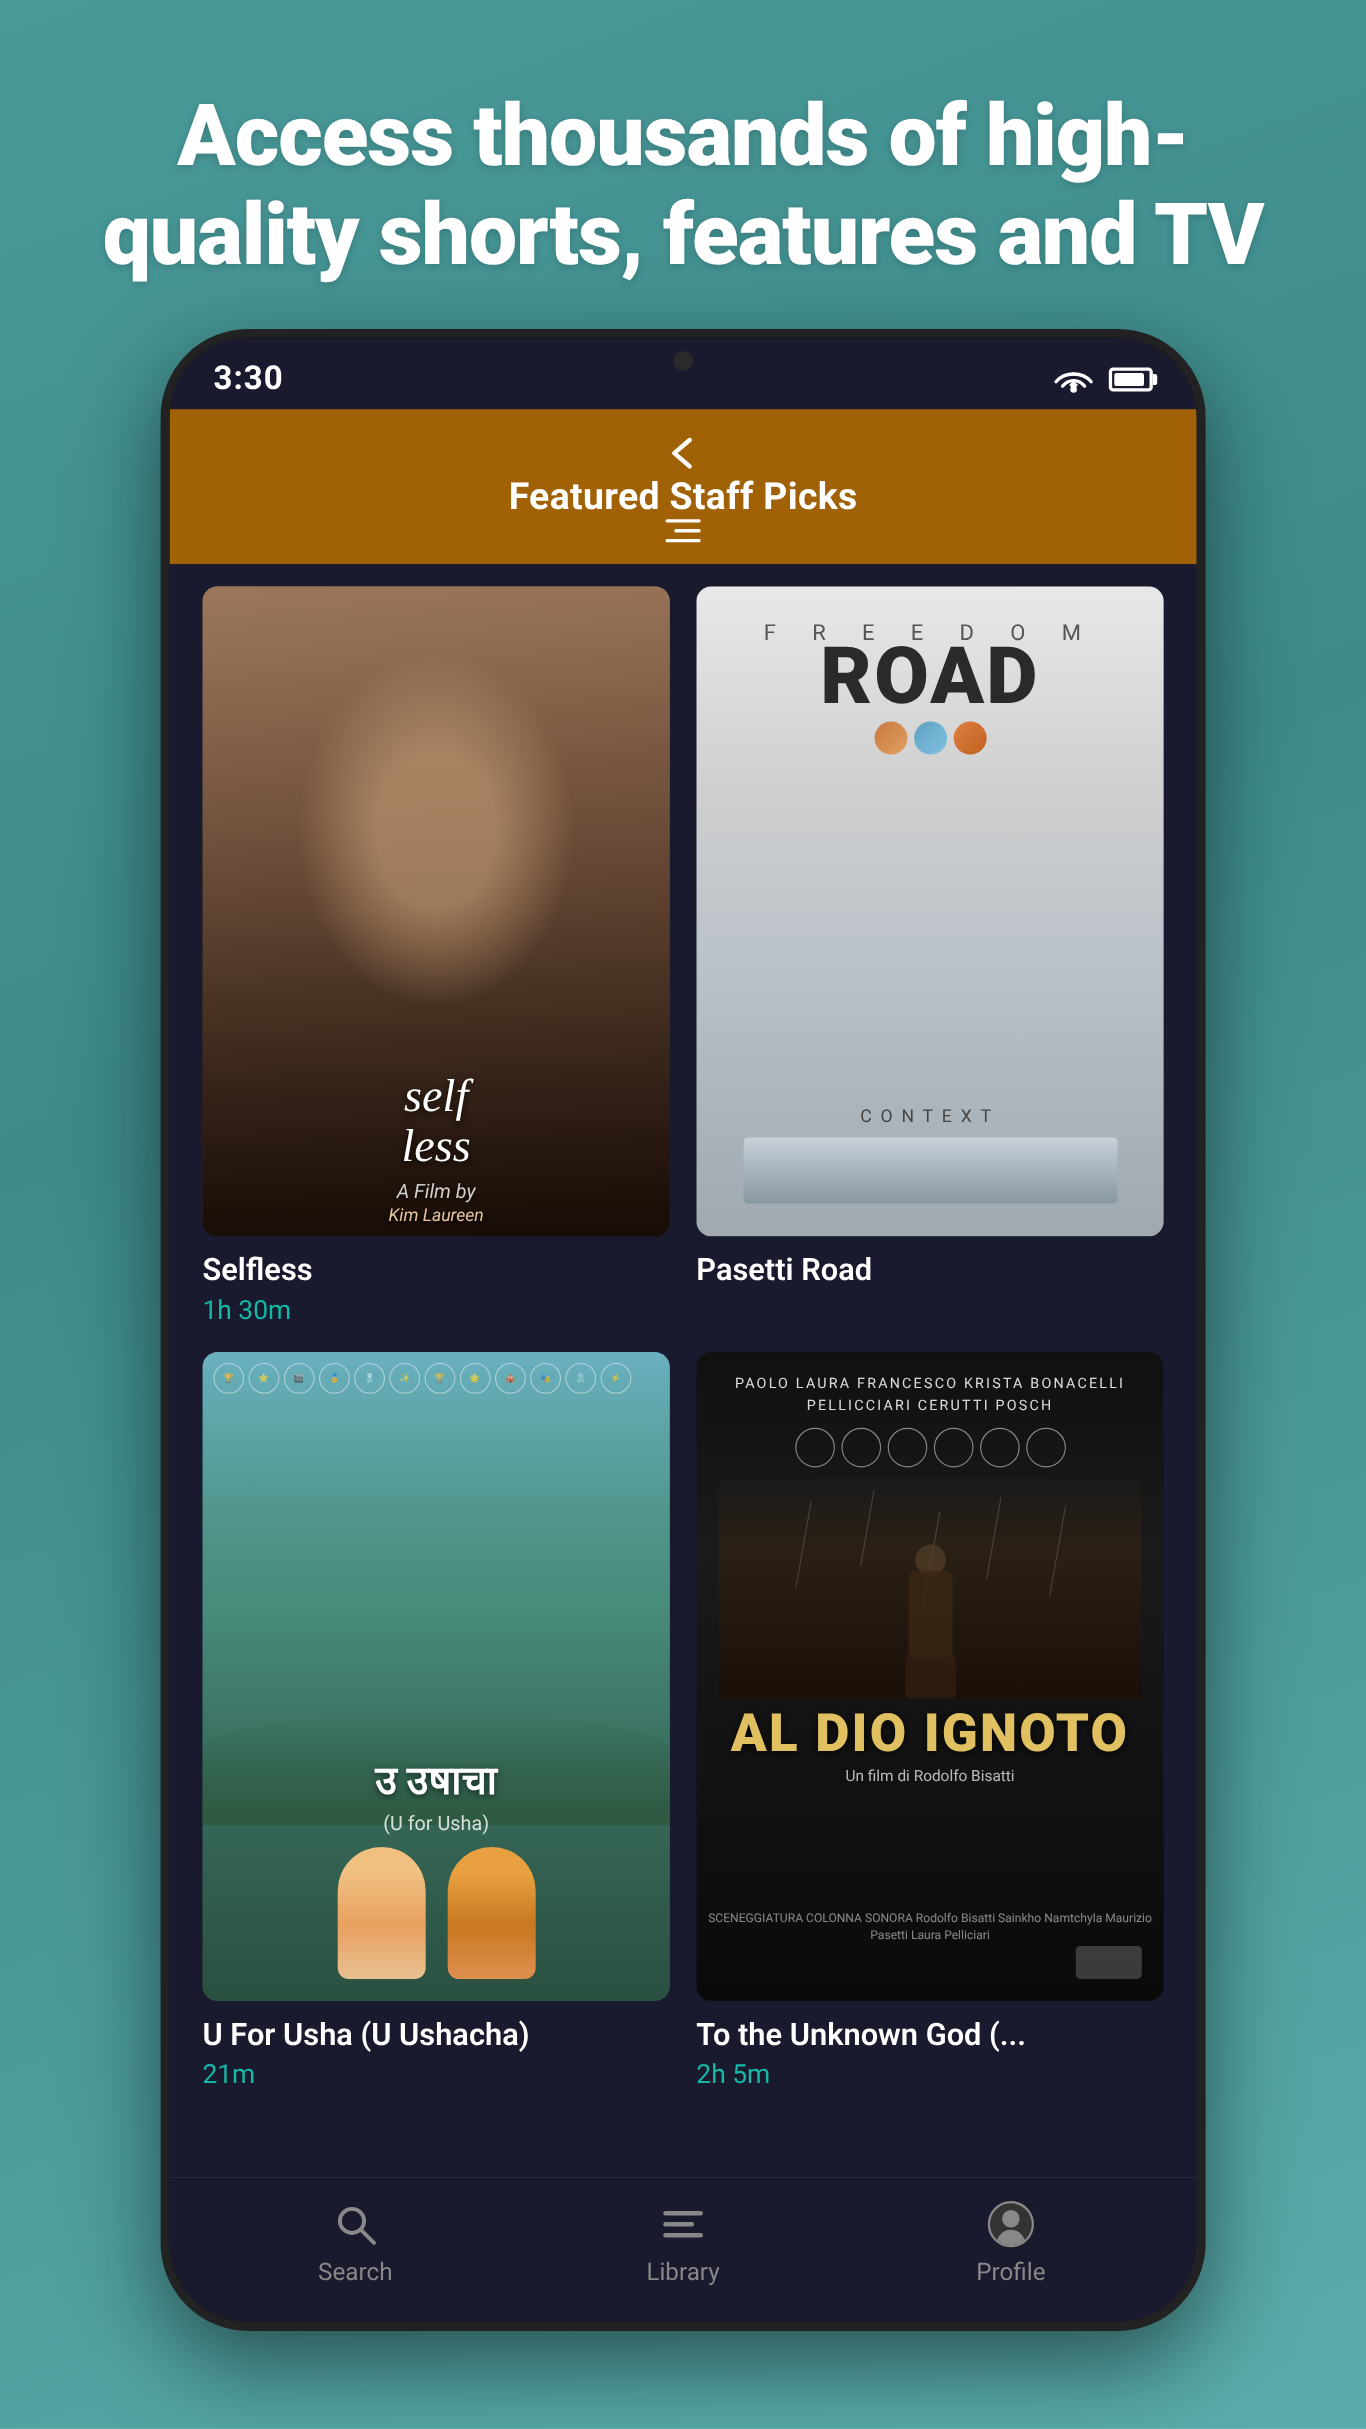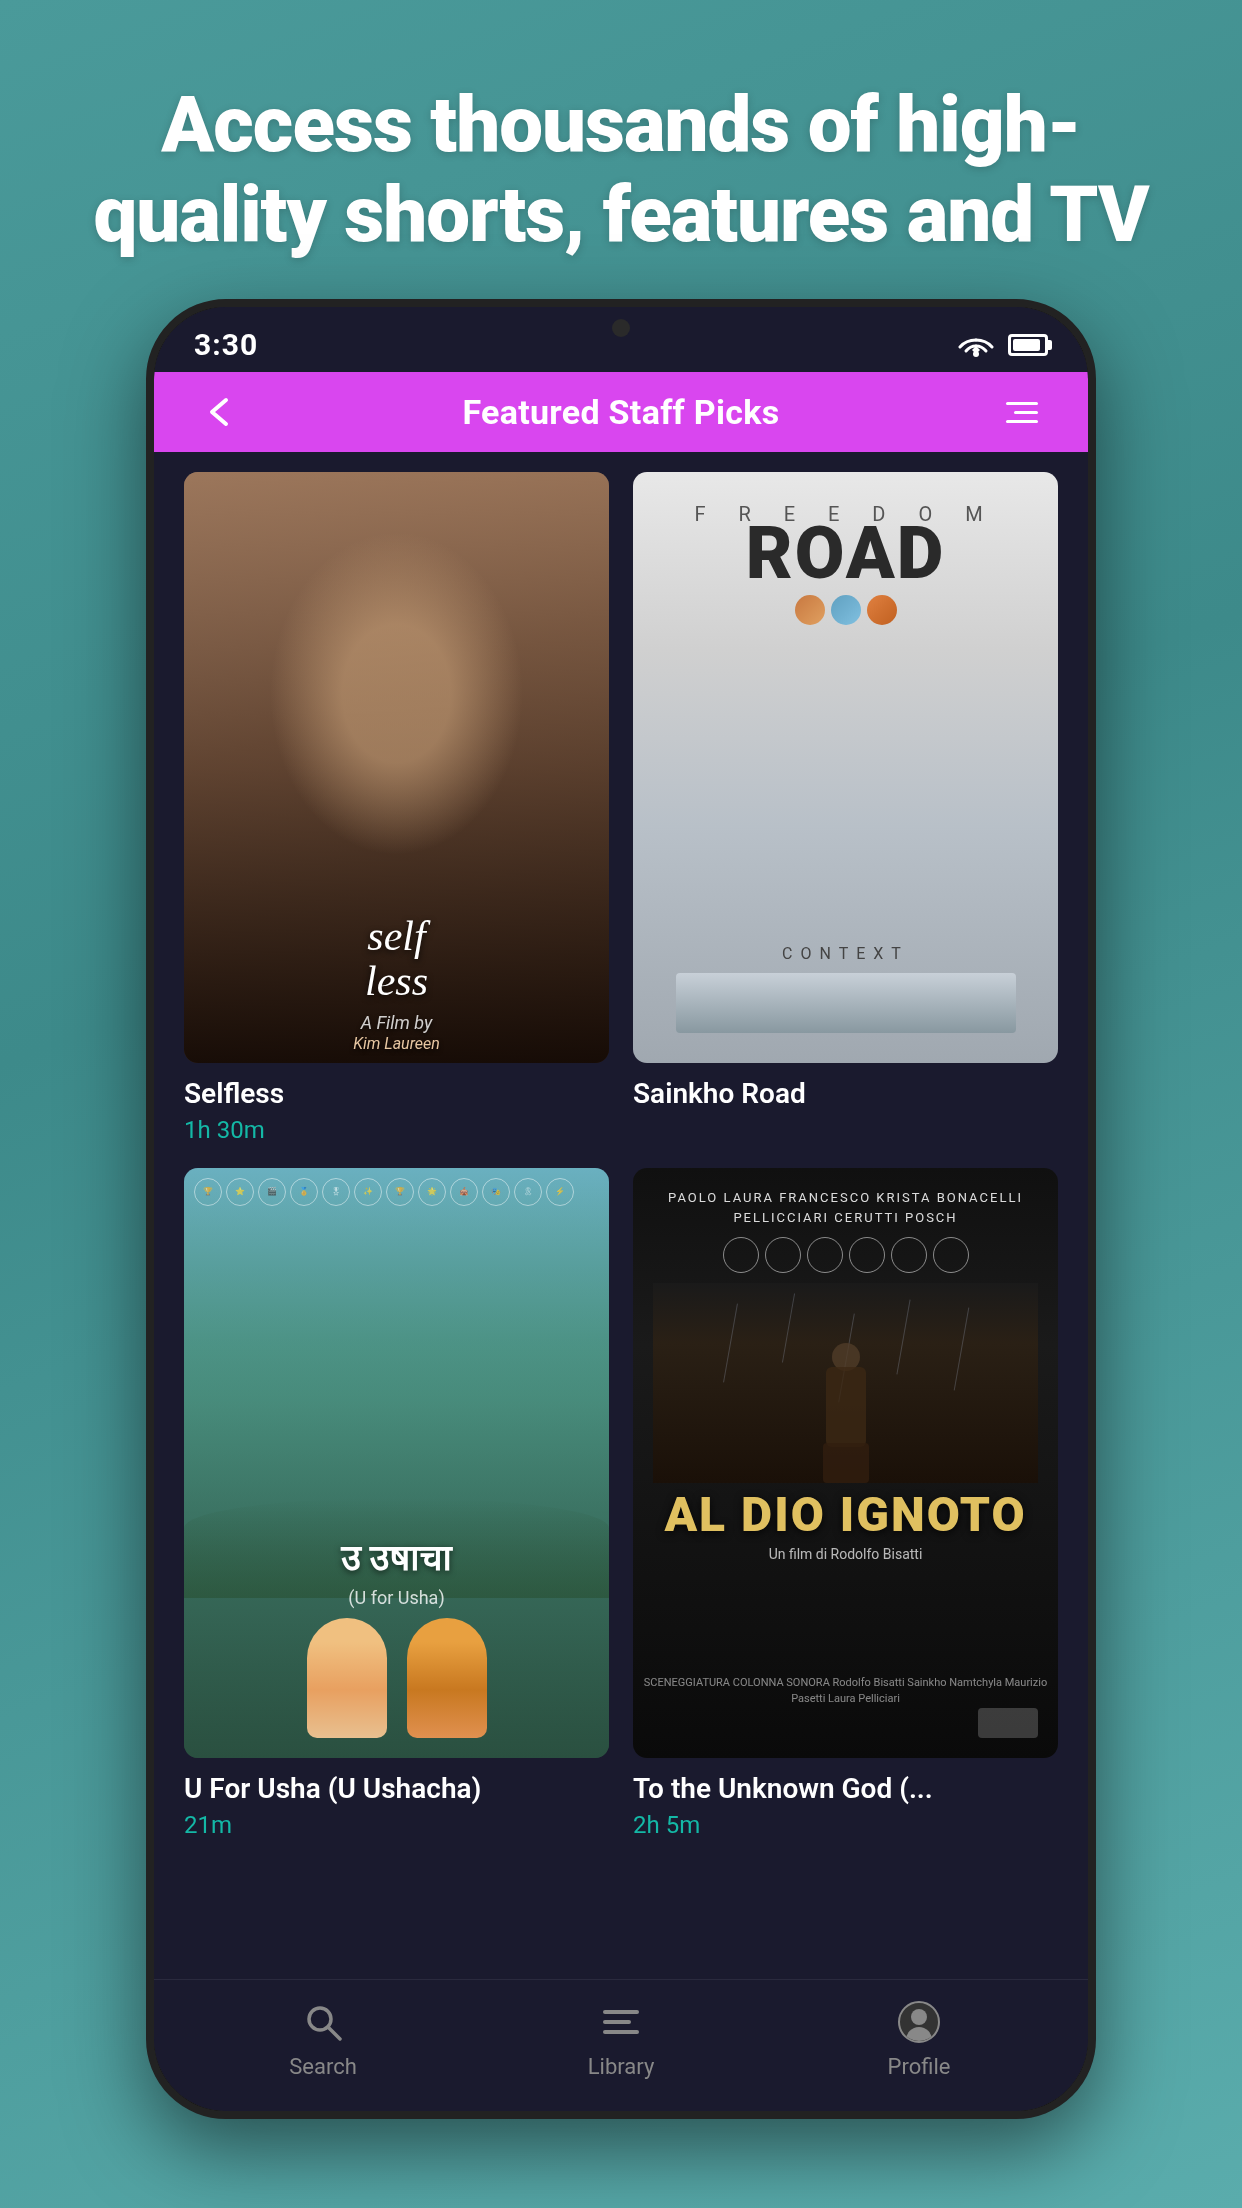--- a/index.html
+++ b/index.html
@@ -129,22 +129,23 @@
       background: #2a2a2a;
       border-radius: 50%;
     }
 
     
     .top-nav {
       display: flex;
       align-items: center;
       justify-content: space-between;
       padding: 20px 36px;
-      background: #d946ef;
+      background: #a16207;
       flex-shrink: 0;
+      flex-direction: column;
     }
 
     .nav-back-btn {
       color: white;
       font-size: 42px;
       cursor: pointer;
       display: flex;
       align-items: center;
       justify-content: center;
       width: 60px;
@@ -671,21 +672,21 @@
 
               <div style="display:flex; gap:6px; margin-top:8px;">
                 <div style="width:30px;height:30px;border-radius:50%;background:linear-gradient(135deg,#c87840,#e0a060);"></div>
                 <div style="width:30px;height:30px;border-radius:50%;background:linear-gradient(135deg,#60a0c0,#80c0e0);"></div>
                 <div style="width:30px;height:30px;border-radius:50%;background:linear-gradient(135deg,#e08040,#c06020);"></div>
               </div>
               <div class="poster-freedom-context">CONTEXT</div>
               <div class="poster-freedom-road-img"></div>
             </div>
           </div>
-          <div class="item-title">Sainkho Road</div>
+          <div class="item-title">Pasetti Road</div>
           <div class="item-duration"></div>
         </div>
 
         <div class="grid-item">
           <div class="grid-item-poster">
             <div class="poster-usha">
               <div class="poster-usha-awards">
                 <div class="award-badge">
                     <span style="font-size:8px;color:white;">🏆</span>
                   </div>

